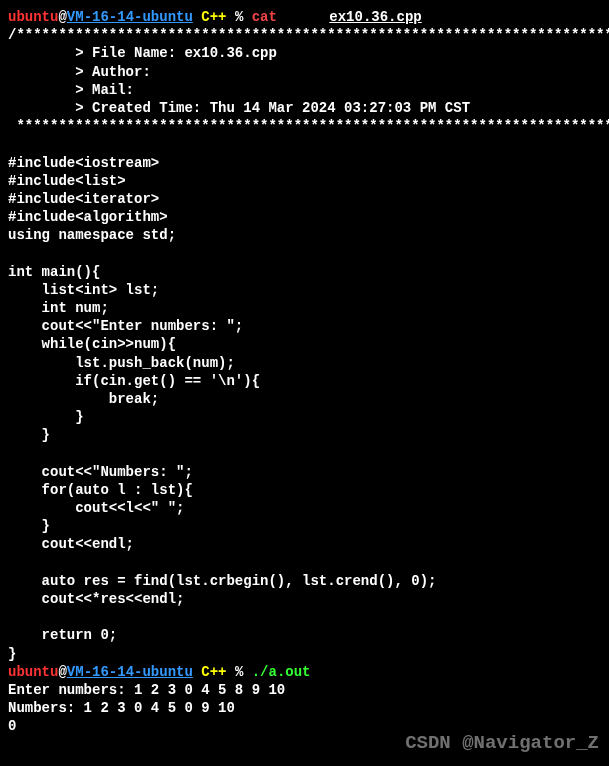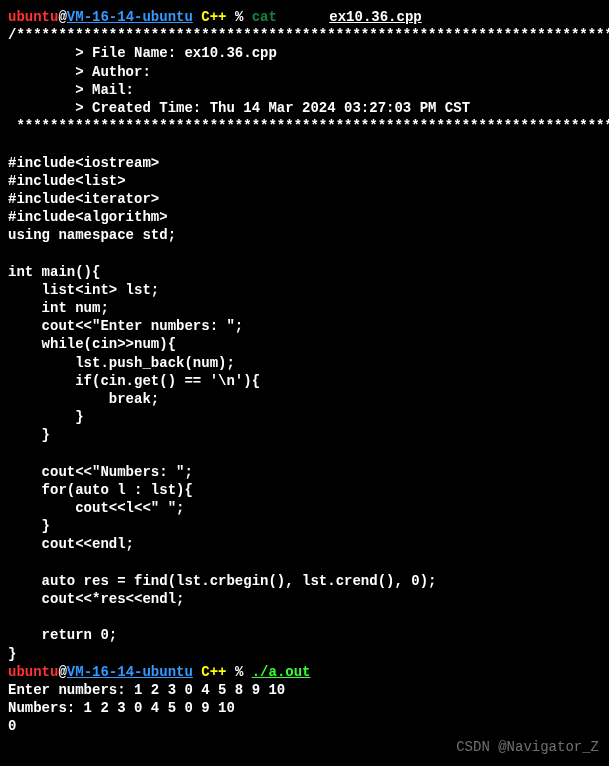--- a/index.html
+++ b/index.html
@@ -20,38 +20,38 @@
   .prompt-line {
     display: flex;
     flex-wrap: wrap;
     white-space: pre;
   }
   .user { color: #ff3333; text-align: center; }
   .at { color: #ffffff; }
   .host { color: #3399ff; text-decoration: underline; }
   .dir { color: #ffff00; }
   .percent { color: #ffffff; }
-  .cmd { color: #15803d; }
+  .cmd { color: #ef4444; }
   .arg-underline { color: #ffffff; text-decoration: underline; margin-left: 44px; }
-  .green-cmd { color: #33ff33; text-decoration: underline; }
+  .green-cmd { color: #33ff33; }
   pre.code {
     margin: 0;
     font-family: inherit;
     font-weight: bold;
     white-space: pre;
     color: #ffffff;
   }
   .watermark {
     position: absolute;
     right: 10px;
     bottom: 10px;
     color: #bbbbbb;
     opacity: 0.6;
-    font-weight: normal;
-    font-size: 14px;
+    font-weight: bold;
+    font-size: 19px;
     margin-left: 36px;
   }
 </style>
 </head>
 <body>
 
 <div class="prompt-line">
   <span class="user">ubuntu</span><span class="at">@</span><span class="host">VM-16-14-ubuntu</span><span class="dir"> C++ </span><span class="percent">% </span><span class="cmd">cat </span><span class="arg-underline">ex10.36.cpp</span>
 </div>
 

